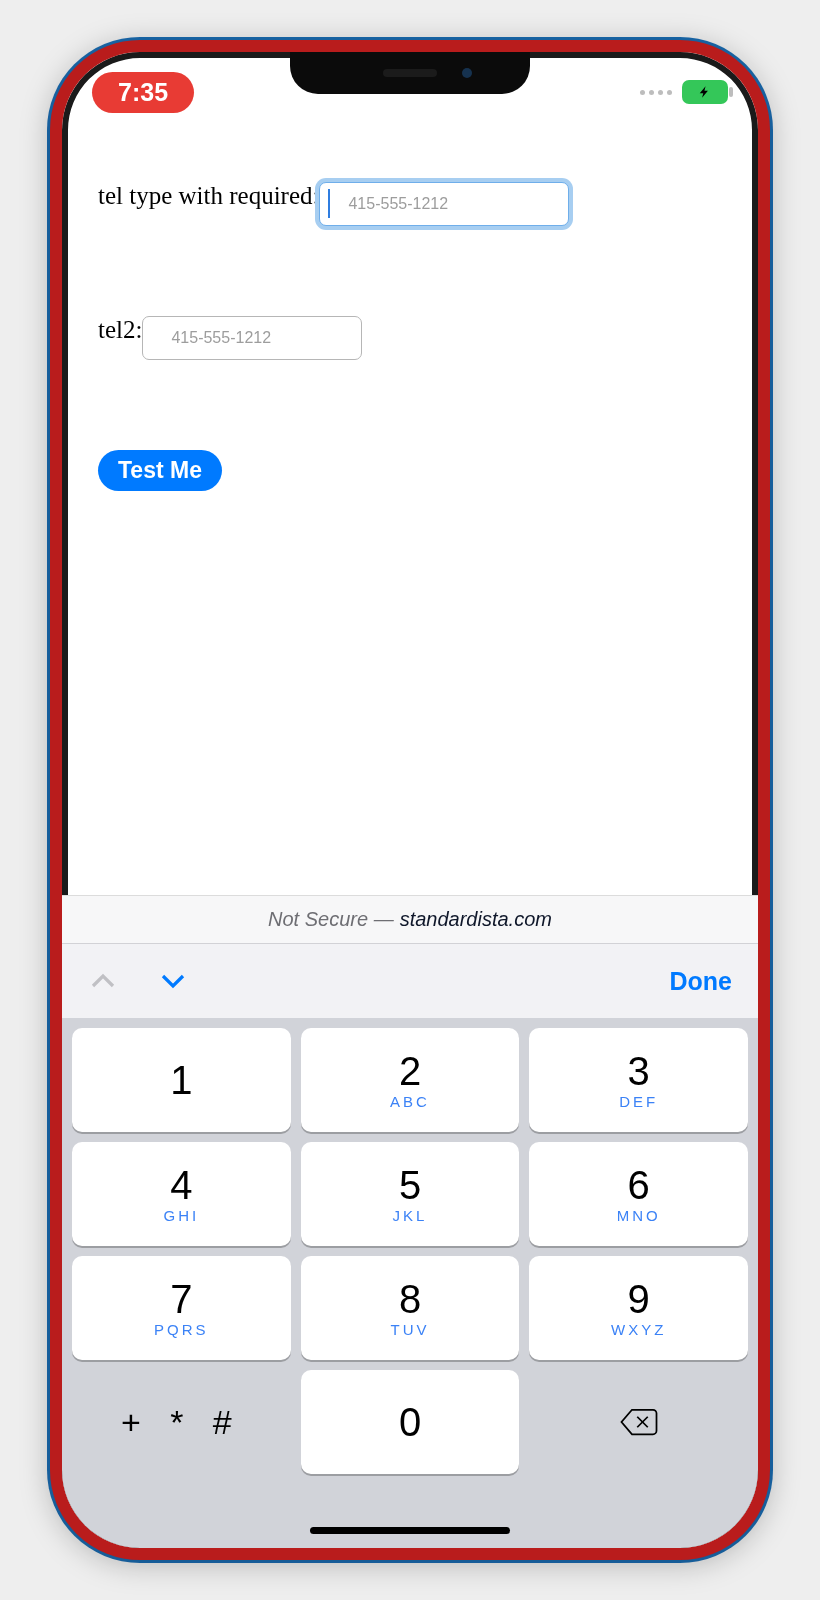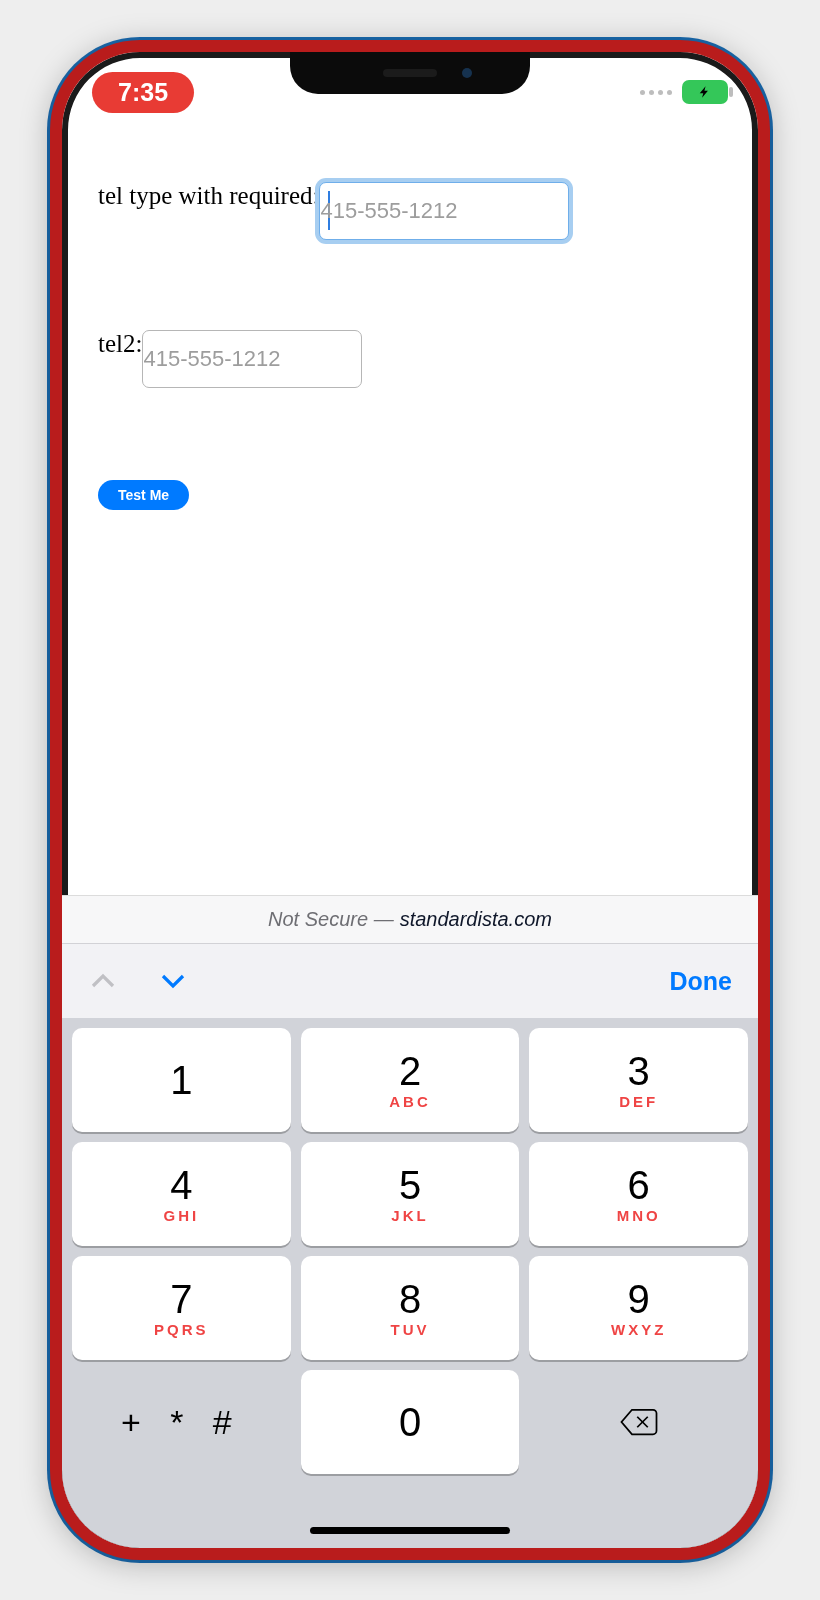--- a/index.html
+++ b/index.html
@@ -65,35 +65,35 @@
     display:flex; align-items:center; justify-content:center;
   }
   .battery::after { content:""; position:absolute; right:-5px; width:4px; height:10px; background:#bdbdbd; border-radius:2px; }
   .battery svg { width:14px; height:14px; fill:#000; }
 
   
   .content { padding:60px 36px 0; font-size:24px; }
   .row { display:flex; align-items:flex-start; margin-bottom:90px; }
   .row label { font-family:Georgia,'Times New Roman',serif; font-size:25px; }
   .tel-input {
-    font-size:22px; height:58px; padding:2px 0;
+    font-size:16px; height:44px; padding:2px 28px;
     border:1px solid #b6b6b6; border-radius:7px;
     width:220px; color:#333;
   }
   .tel-input::placeholder { color:#9d9d9d; font-weight:300; }
   .tel-input.focused {
     outline:none;
     border:1px solid #6faeea;
     box-shadow:0 0 0 4px #a7cef1;
     width:250px;
     background:linear-gradient(#2f7de0,#2f7de0) no-repeat 8px 50%/2px 70%, #fff;
   }
   .btn {
     display:inline-block; background:var(--blue); color:#fff;
-    font-weight:700; font-size:14px;
+    font-weight:700; font-size:23px;
     padding:7px 20px; border:none; border-radius:22px;
   }
 
   
   .addr {
     position:absolute; left:0; right:0; bottom:605px;
     height:48px; display:flex; align-items:center; justify-content:center;
     background:#f7f7f8; border-top:1px solid #dcdcdc;
     font-size:20px; color:#6e6e73;font-style:italic;
   }
@@ -119,21 +119,21 @@
     display:flex; flex-direction:column;
   }
   .krow { display:flex; gap:10px; height:104px; margin-bottom:10px; }
   .key {
     flex:1; background:#fff; border-radius:10px;
     box-shadow:0 2px 0 rgba(0,0,0,.25);
     display:flex; flex-direction:column; align-items:center; justify-content:center;
   }
   .key.grey { background:transparent; box-shadow:none; }
   .key .num { font-size:40px; line-height:1; color:#000; }
-  .key .sub { font-size:15px; font-weight:700; letter-spacing:3px; color:#ef4444; margin-top:2px; }
+  .key .sub { font-size:15px; font-weight:400; letter-spacing:3px; color:#3b82f6; margin-top:2px; }
   .key .sym { font-size:34px; letter-spacing:10px; color:#000; }
   .bksp svg { width:42px; height:42px; fill:none; stroke:#000; stroke-width:2; }
 
   
   .home-ind {
     position:absolute; left:50%; bottom:14px; transform:translateX(-50%);
     width:200px; height:7px; background:#000; border-radius:4px;
   }
 </style>
 </head>

